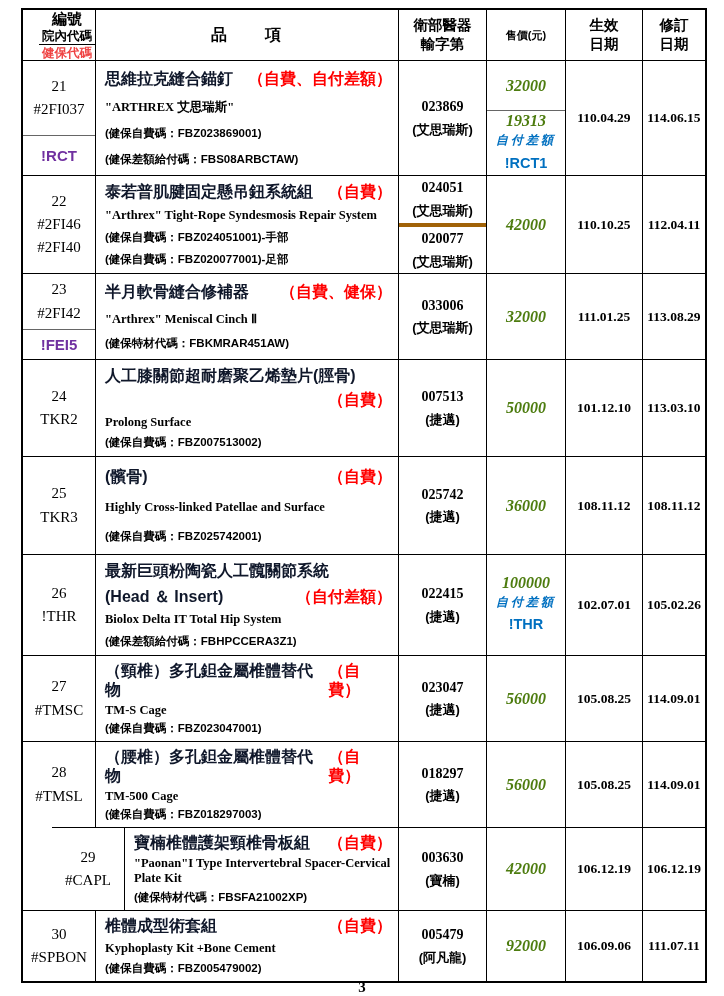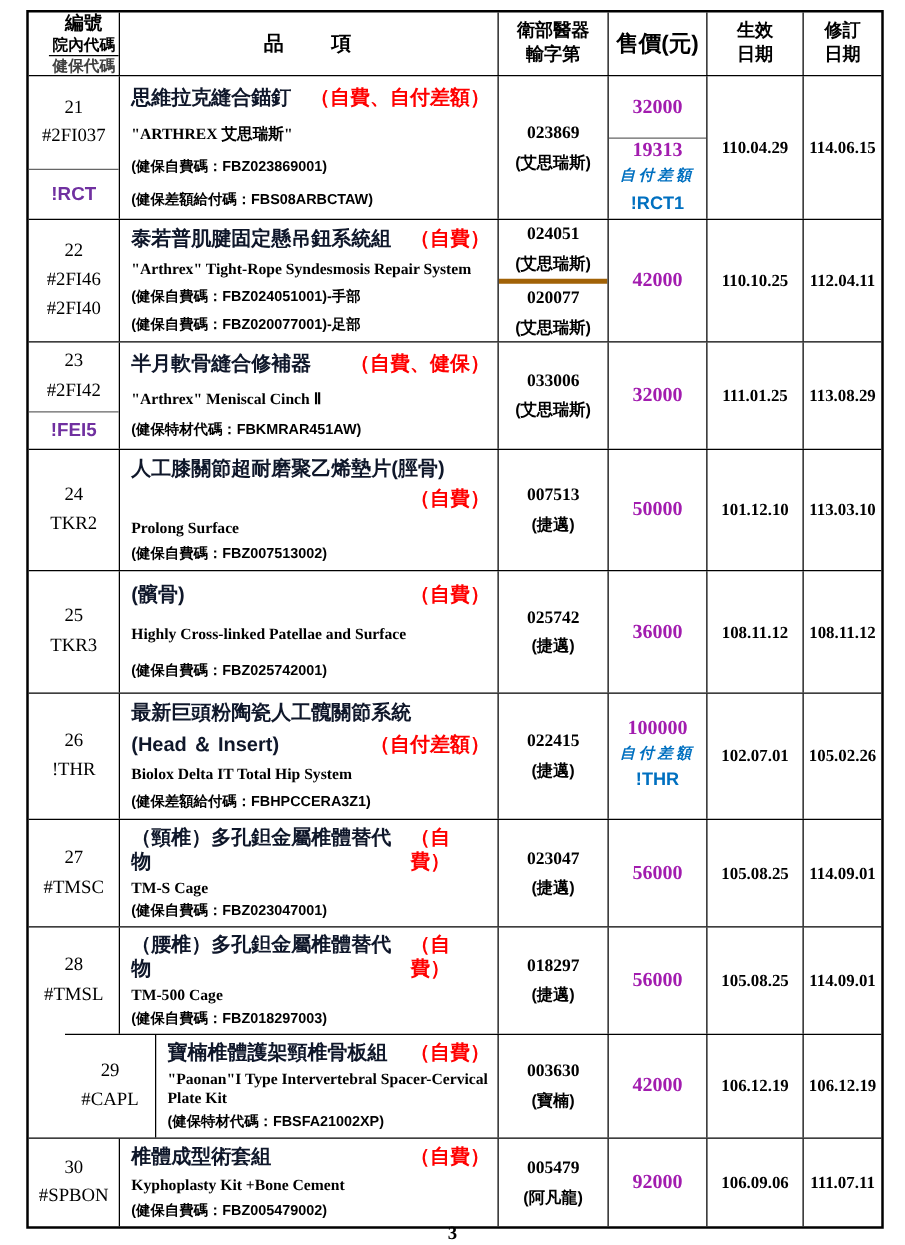--- a/index.html
+++ b/index.html
@@ -22,24 +22,24 @@
   .h21{height:114px;}.h22{height:97px;}.h23{height:85px;}.h24{height:96px;}
   .h25{height:97px;}.h26{height:100px;}.h27{height:85px;}.h28{height:85px;}
   .h29{height:82px;margin-left:29px;}.h30{height:70px;}
   
   .hd{font-weight:bold;}
   .hd-col1{display:flex;flex-direction:column;margin-left:16px;}
   .hd-col1 .up{flex:1.9;display:flex;flex-direction:column;align-items:center;justify-content:center;line-height:1.25;}
   .hd-col1 .dn{flex:1;display:flex;align-items:center;justify-content:center;border-top:1px solid #000;}
   .hd-num{font-size:15px;}
   .hd-sub{font-size:12.5px;}
-  .hd-nhi{font-size:12.5px;color:#404040;}
+  .hd-nhi{font-size:12.5px;color:#ef4444;}
   .hd-item{font-size:16px;letter-spacing:2px;}
   .hd-two{font-size:14.5px;line-height:1.3;}
-  .hd-price{font-size:18px;}
+  .hd-price{font-size:11px;}
   
   .codecell{font-family:"Liberation Serif",serif;font-size:15px;line-height:1.55;}
   .splitcell{display:flex;flex-direction:column;}
   .splitcell .up{flex:1.9;display:flex;flex-direction:column;align-items:center;justify-content:center;line-height:1.55;}
   .splitcell .dn{flex:1;display:flex;flex-direction:column;align-items:center;justify-content:center;border-top:1px solid #666;}
   .nhi{color:#7030A0;font-weight:bold;font-family:"Liberation Sans",sans-serif;font-size:15px;}
   
   .itemcell{display:flex;flex-direction:column;justify-content:space-around;padding:3px 6px 3px 9px;}
   .titleline{display:flex;justify-content:space-between;align-items:baseline;font-weight:bold;font-size:16px;line-height:1.2;}
   .titleline.single-red{justify-content:flex-end;}
@@ -48,21 +48,21 @@
   .eng{font-family:"Liberation Serif",serif;font-weight:bold;font-size:12.5px;}
   .codeline{font-weight:bold;font-size:11.5px;}
   
   .liccell{font-weight:bold;line-height:1.7;}
   .lic-no{font-family:"Liberation Serif",serif;font-size:14px;}
   .lic-brand{font-size:13px;}
   .licsplit{display:flex;flex-direction:column;}
   .licsplit .half{flex:1;display:flex;flex-direction:column;align-items:center;justify-content:center;}
   .licsplit .half + .half{border-top:4px solid #a16207;}
   
-  .price-main{color:#a21caf;font-family:"Liberation Serif",serif;font-weight:bold;font-size:16px;}
+  .price-main{color:#4d7c0f;font-family:"Liberation Serif",serif;font-weight:bold;font-size:16px;font-style:italic;}
   .price-label{color:#0070C0;font-style:italic;font-weight:bold;font-size:12px;letter-spacing:3px;line-height:1.8;}
   .price-code{color:#0070C0;font-weight:bold;font-size:14.5px;line-height:1.6;}
   .pricesplit{display:flex;flex-direction:column;}
   .pricesplit .pup{flex:1;display:flex;align-items:center;justify-content:center;}
   .pricesplit .pdn{flex:1.3;display:flex;flex-direction:column;align-items:center;justify-content:flex-end;border-top:1px solid #666;}
   
   .datecell{font-family:"Liberation Serif",serif;font-weight:bold;font-size:13.5px;}
   
   .pageno{
     position:absolute;left:0;right:0;top:979px;text-align:center;

